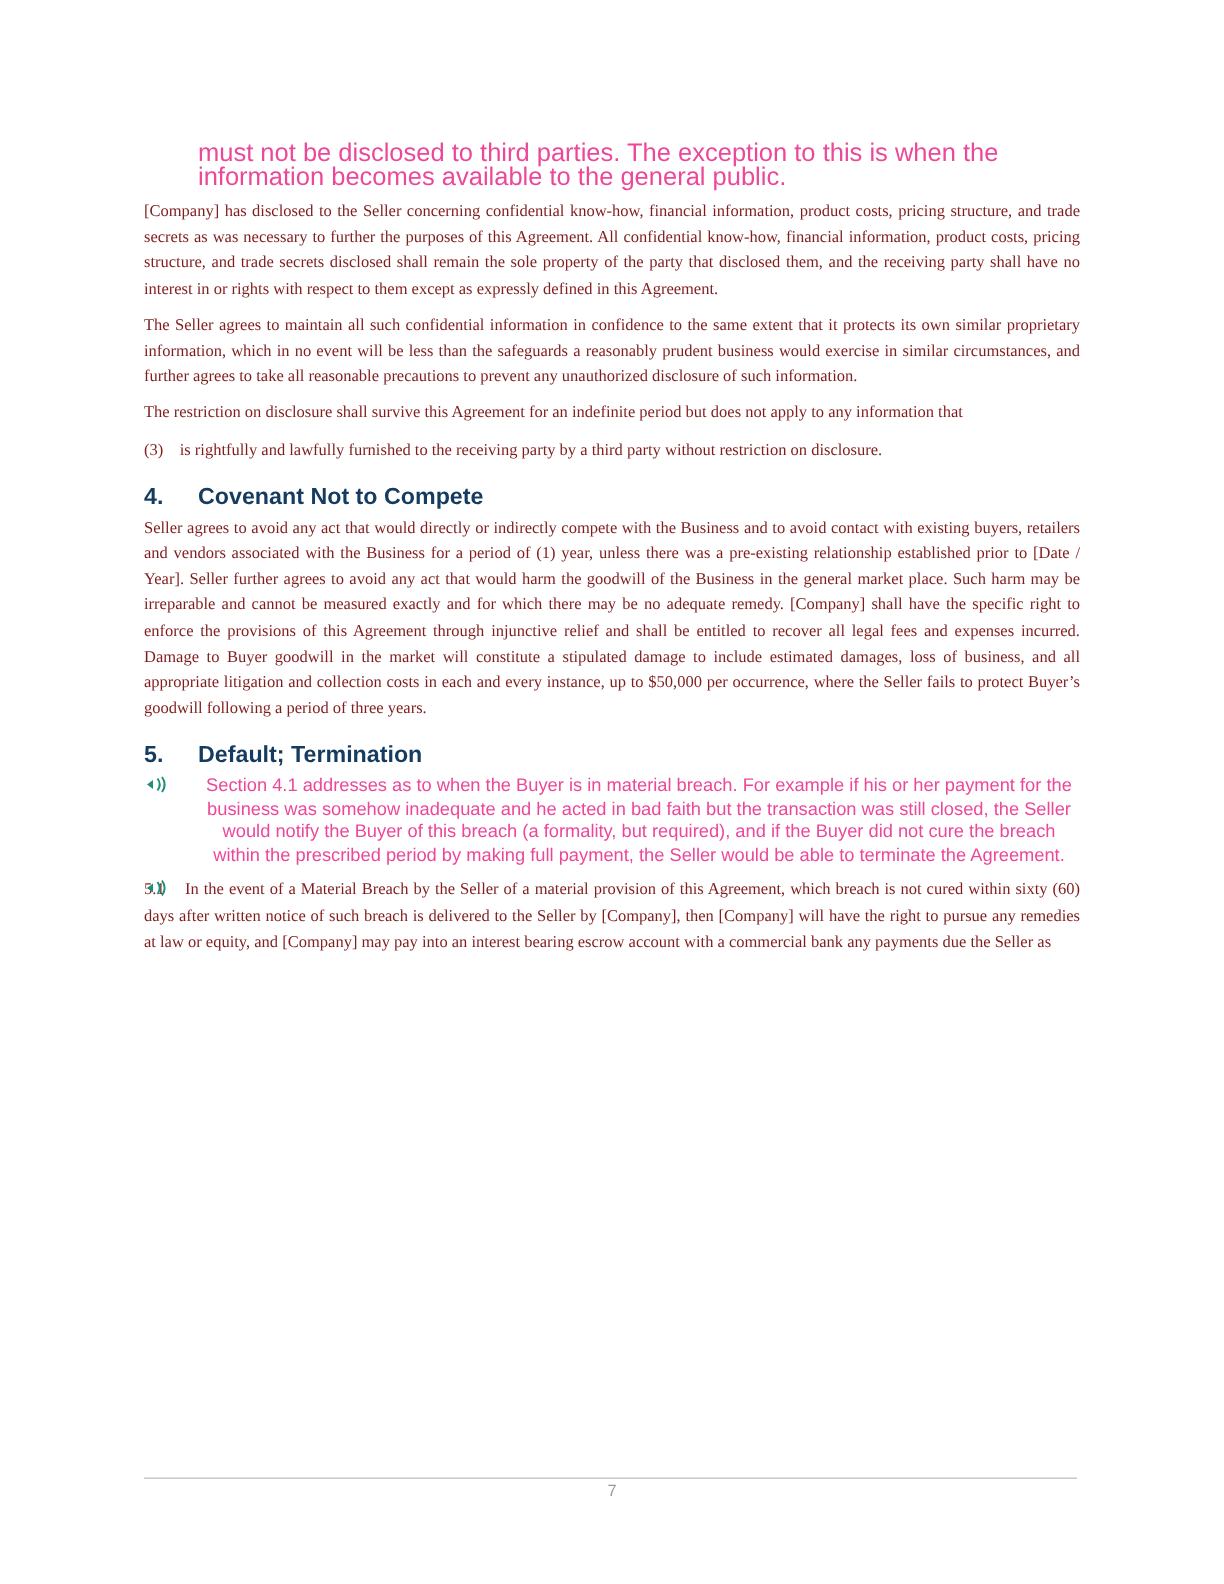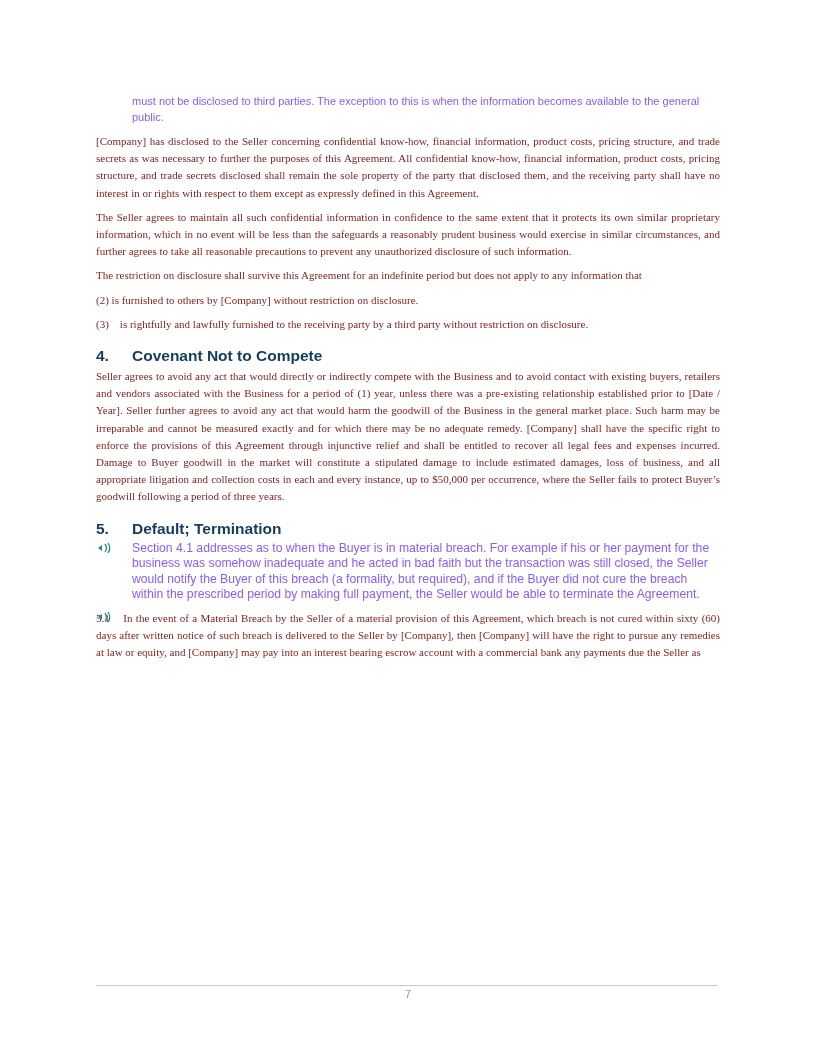--- a/index.html
+++ b/index.html
@@ -1,36 +1,35 @@
 <!DOCTYPE html>
 <html><head>
 <meta charset="utf-8">
 <style>
   html, body { margin: 0; padding: 0; background: #ffffff; }
   body { width: 816px; height: 1056px; position: relative; overflow: hidden; }
   .page { position: absolute; left: 96px; top: 94px; width: 624px; }
-  .tip-block { margin-left: 36px; font-family: "Liberation Sans", sans-serif; font-size: 11px; line-height: 15.5px; color: #8b5cf6; }
+  .tip-block { margin-left: 36px; font-family: "Liberation Sans", sans-serif; font-size: 17px; line-height: 15.5px; color: #ec4899; }
   .p { font-family: Liberation Serif, serif; font-size: 11px; line-height: 17.2px; color: #7f1d1d; text-align: justify; margin: 0 0 7px 0; }
   .h { font-family: "Liberation Sans", sans-serif; font-weight: bold; font-size: 15.5px; color: #153c5e; margin: 14px 0 3px 0; display: flex; }
   .h .num { width: 36px; }
-  .tip { position: relative; padding-left: 36px; font-family: "Liberation Sans", sans-serif; font-size: 12.2px; line-height: 15.5px; color: #8b5cf6; margin: 0 0 7px 0; }
+  .tip { position: relative; padding-left: 36px; font-family: "Liberation Sans", sans-serif; font-size: 12.2px; line-height: 15.5px; color: #ec4899; margin: 0 0 7px 0; text-align: center; }
   .tip .ico { position: absolute; left: 0; top: 1px; width: 18px; height: 12px; }
   .footer-line { position: absolute; left: 96px; top: 985px; width: 622px; height: 1px; background: #c8c8c8; }
   .pagenum { position: absolute; left: 0; width: 816px; top: 988px; text-align: center; font-family: "Liberation Sans", sans-serif; font-size: 11px; color: #9a9a9a; }
 </style>
 </head>
 <body>
 
 <div class="page">
   <div class="tip-block">must not be disclosed to third parties.  The exception to this is when the information becomes available to the general public.</div>
   <div style="height:8px"></div>
   <p class="p">[Company] has disclosed to the Seller concerning confidential know-how, financial information, product costs, pricing structure, and trade secrets as was necessary to further the purposes of this Agreement. All confidential know-how, financial information, product costs, pricing structure, and trade secrets disclosed shall remain the sole property of the party that disclosed them, and the receiving party shall have no interest in or rights with respect to them except as expressly defined in this Agreement.</p>
   <p class="p">The Seller agrees to maintain all such confidential information in confidence to the same extent that it protects its own similar proprietary information, which in no event will be less than the safeguards a reasonably prudent business would exercise in similar circumstances, and further agrees to take all reasonable precautions to prevent any unauthorized disclosure of such information.</p>
   <p class="p">The restriction on disclosure shall survive this Agreement for an indefinite period but does not apply to any information that</p>
-  <p class="p">(2) is furnished to others by [Company] without restriction on disclosure.</p>
   <p class="p" style="white-space:pre-wrap">(3)    is rightfully and lawfully furnished to the receiving party by a third party without restriction on disclosure.</p>
 
   <div class="h">
     <span class="num">4.</span>
     <span>Covenant Not to Compete</span>
   </div>
   <p class="p">Seller agrees to avoid any act that would directly or indirectly compete with the Business and to avoid contact with existing buyers, retailers and vendors associated with the Business for a period of (1) year, unless there was a pre-existing relationship established prior to [Date / Year]. Seller further agrees to avoid any act that would harm the goodwill of the Business in the general market place. Such harm may be irreparable and cannot be measured exactly and for which there may be no adequate remedy. [Company] shall have the specific right to enforce the provisions of this Agreement through injunctive relief and shall be entitled to recover all legal fees and expenses incurred. Damage to Buyer goodwill in the market will constitute a stipulated damage to include estimated damages, loss of business, and all appropriate litigation and collection costs in each and every instance, up to $50,000 per occurrence, where the Seller fails to protect Buyer’s goodwill following a period of three years.</p>
 
   <div class="h">
     <span class="num">5.</span>

